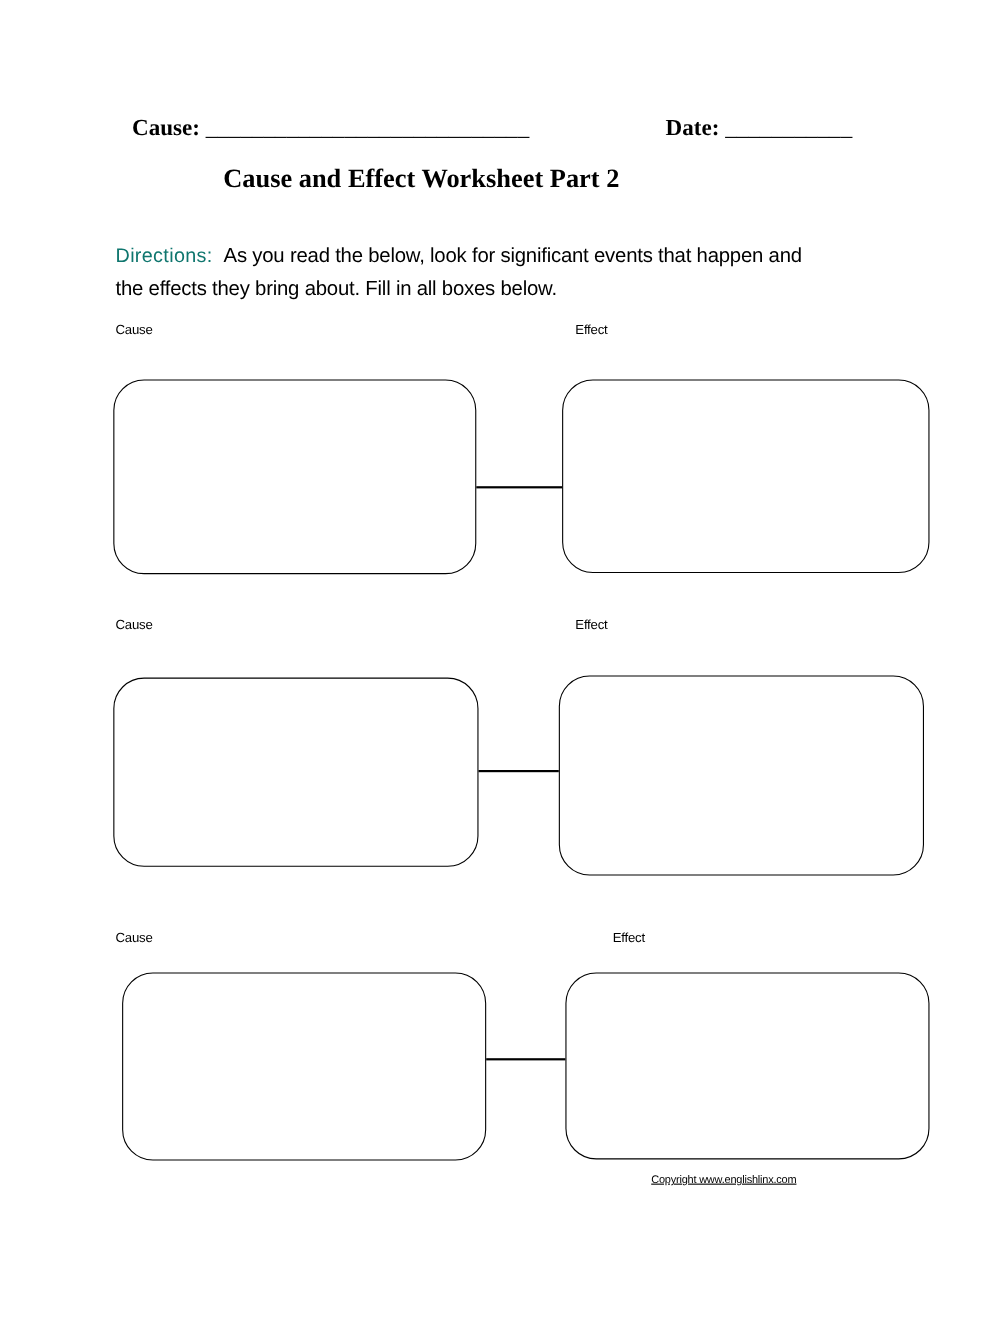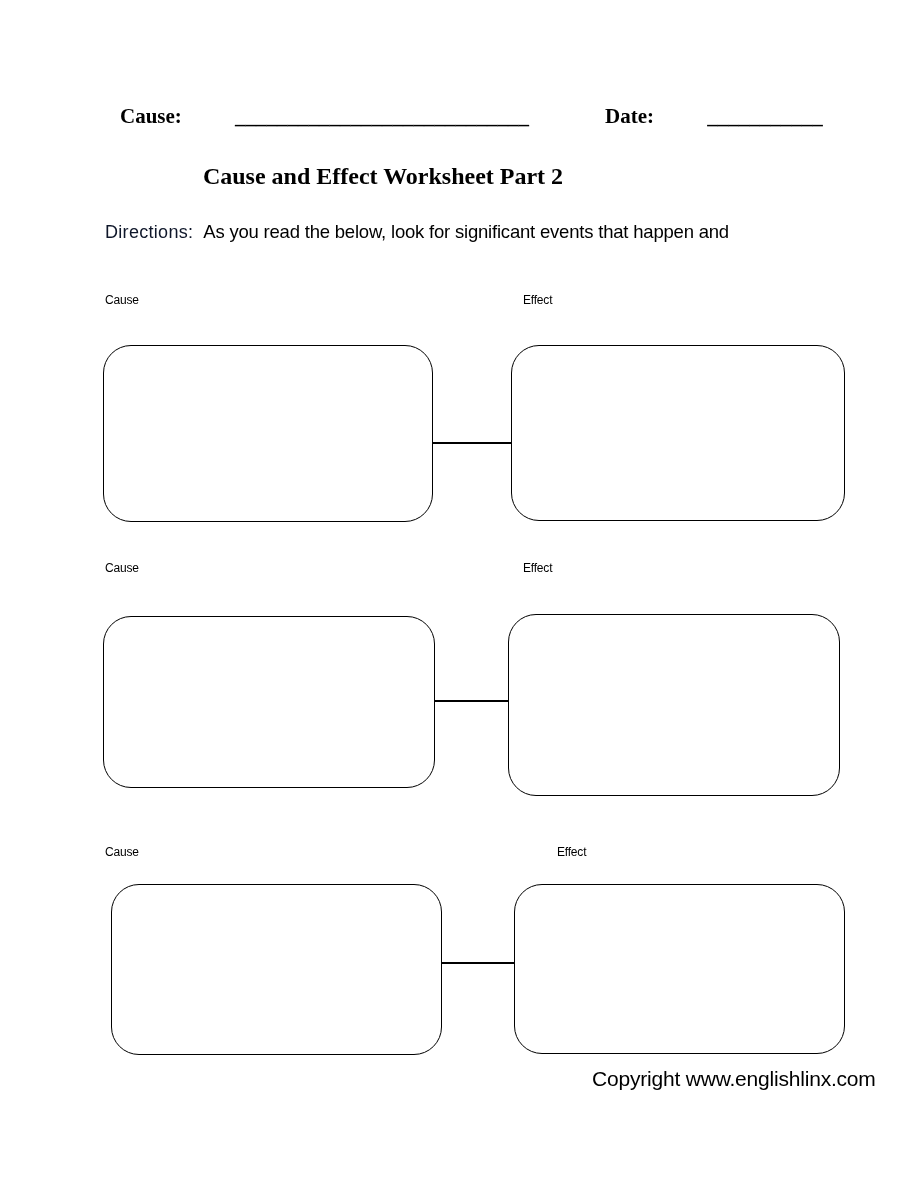--- a/index.html
+++ b/index.html
@@ -15,26 +15,26 @@
   
   .hdr {
     position: absolute;
     font-family: "Liberation Serif", serif;
     font-weight: bold;
     font-size: 21px;
     white-space: nowrap;
   }
   .hdr-name { left: 120px; top: 104px; }
   .hdr-date { left: 605px; top: 104px; }
-  .blank { font-weight: bold; letter-spacing: 0px; margin-left: 48px; }
+  .blank { font-weight: normal; letter-spacing: 0px; }
 
   
   .title {
     position: absolute;
-    top: 163px;
+    top: 150px;
     left: 0;
     width: 766px;
     text-align: center;
     font-family: "Liberation Serif", serif;
     font-weight: bold;
     font-size: 24px;
     margin: 0;
   }
 
   
@@ -42,21 +42,21 @@
     position: absolute;
     left: 105px;
     top: 217px;
     width: 700px;
     font-size: 18.5px;
     line-height: 29px;
     letter-spacing: -0.2px;
     margin: 0;
   }
   .dir-label {
-    color: #0f172a;
+    color: #0f766e;
     font-size: 18px;
     letter-spacing: 0.3px;
     margin-right: 6px;
   }
 
   
   .pair-label {
     position: absolute;
     font-size: 12px;
     letter-spacing: -0.2px;
@@ -95,22 +95,23 @@
   .lbl-effect-3 { left: 557px; top: 845px; }
   .box-cause-3  { left: 111px; top: 884px; width: 331px; height: 171px; }
   .box-effect-3 { left: 514px; top: 884px; width: 331px; height: 170px; }
   .conn-3       { left: 442px; top: 962px; width: 72px; }
 
   
   .copyright {
     position: absolute;
     left: 592px;
     top: 1067px;
-    font-size: 21px;
+    font-size: 10px;
     letter-spacing: -0.2px;
+    text-decoration: underline;
   }
 </style>
 </head>
 <body>
 
 <div class="page">
 
   <div class="hdr hdr-name">
     <span>Cause:</span>
     <span class="blank">____________________________</span>
@@ -118,20 +119,21 @@
   <div class="hdr hdr-date">
     <span>Date:</span>
     <span class="blank">___________</span>
   </div>
 
   <h1 class="title">Cause and Effect Worksheet Part 2</h1>
 
   <p class="directions">
     <span class="dir-label">Directions:</span>
     <span>As you read the below, look for significant events that happen and</span><br>
+    <span>the effects they bring about. Fill in all boxes below.</span>
   </p>
 
   <span class="pair-label lbl-cause-1">Cause</span>
   <span class="pair-label lbl-effect-1">Effect</span>
   <div class="ce-box box-cause-1"></div>
   <div class="connector conn-1"></div>
   <div class="ce-box box-effect-1"></div>
 
   <span class="pair-label lbl-cause-2">Cause</span>
   <span class="pair-label lbl-effect-2">Effect</span>

